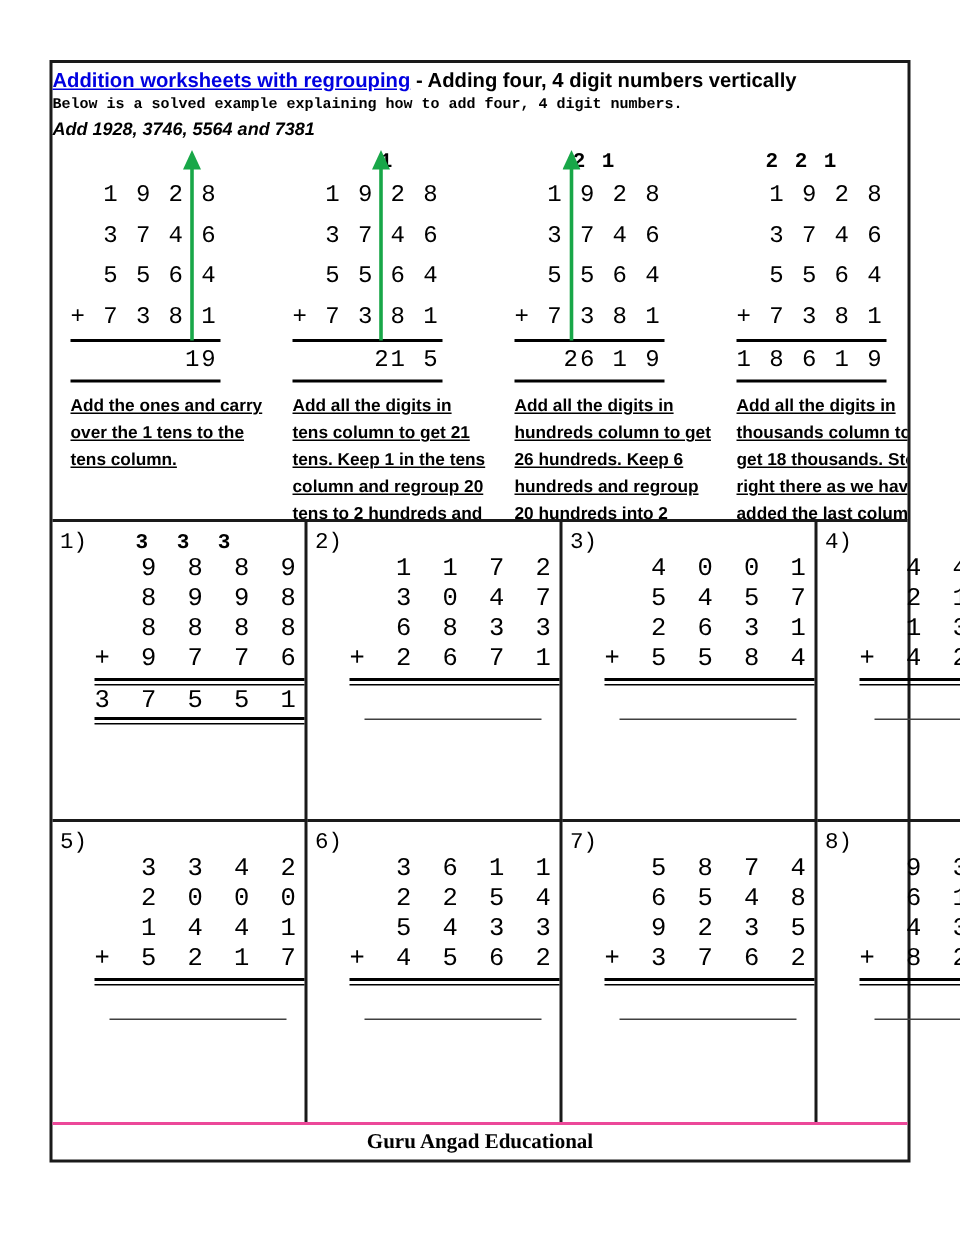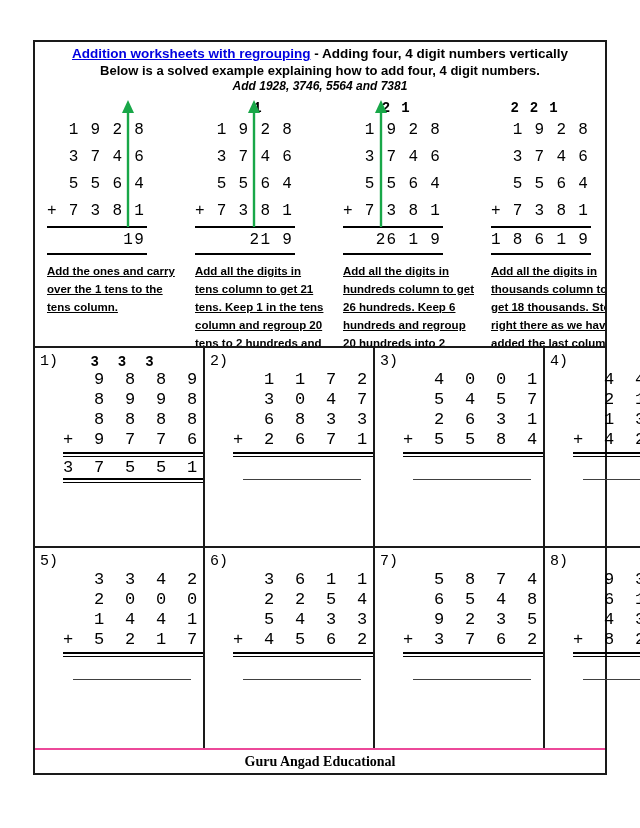--- a/index.html
+++ b/index.html
@@ -8,24 +8,24 @@
 
   .page {
     position: absolute; left: 33px; top: 40px;
     width: 574px; height: 735px;
     border: 2px solid #1a1a1a;
     display: flex; flex-direction: column;
     background: #fff;
   }
 
   
-  .header { height: 56px; text-align: center; padding-top: 3px; }
+  .header { height: 56px; padding-top: 3px; }
   .title-line { font-size: 13.5px; font-weight: bold; line-height: 18px; }
   .title-link { color: #0000e0; text-decoration: underline; cursor: pointer; }
-  .subtitle { font-size: 13px; font-weight: bold; line-height: 15px; }
+  .subtitle { font-size: 10px; font-weight: bold; line-height: 15px; font-family: Liberation Mono, monospace; }
   .instruction { font-size: 12px; font-weight: bold; font-style: italic; line-height: 16px; }
 
   
   .examples { height: 250px; border-bottom: 2px solid #1a1a1a; display: flex; overflow: hidden; }
   .excol { flex: 1 1 0; padding: 2px 4px 0 12px; }
   .excol .work { position: relative; width: 100px; }
   .ex-mono {
     font-family: "Liberation Mono", monospace;
     font-size: 16px; letter-spacing: 1.3px; white-space: pre;
     line-height: 27px; height: 27px;
@@ -110,21 +110,21 @@
         <svg class="arrow pos-b" width="12" height="128" viewBox="0 0 12 128">
           <polygon points="6,0 0,13 12,13" fill="#18a748"></polygon>
           <line x1="6" y1="10" x2="6" y2="127" stroke-width="2.4" stroke="#18a748"></line>
         </svg>
         <div class="ex-mono ex-carry">      1</div>
         <div class="ex-mono">  1 9 2 8</div>
         <div class="ex-mono">  3 7 4 6</div>
         <div class="ex-mono">  5 5 6 4</div>
         <div class="ex-mono">+ 7 3 8 1</div>
         <div class="ex-sline"></div>
-        <div class="ex-mono ex-ans">     21 9</div>
+        <div class="ex-mono ex-ans">     21 5</div>
         <div class="ex-aline"></div>
       </div>
       <div class="caption">Add all the digits in tens column to get 21 tens. Keep 1 in the tens column and regroup 20 tens to 2 hundreds and carry them forward.</div>
     </div>
 
     <div class="excol">
       <div class="work">
         <svg class="arrow pos-c" width="12" height="128" viewBox="0 0 12 128">
           <polygon points="6,0 0,13 12,13" fill="#18a748"></polygon>
           <line x1="6" y1="10" x2="6" y2="127" stroke-width="2.4" stroke="#18a748"></line>

